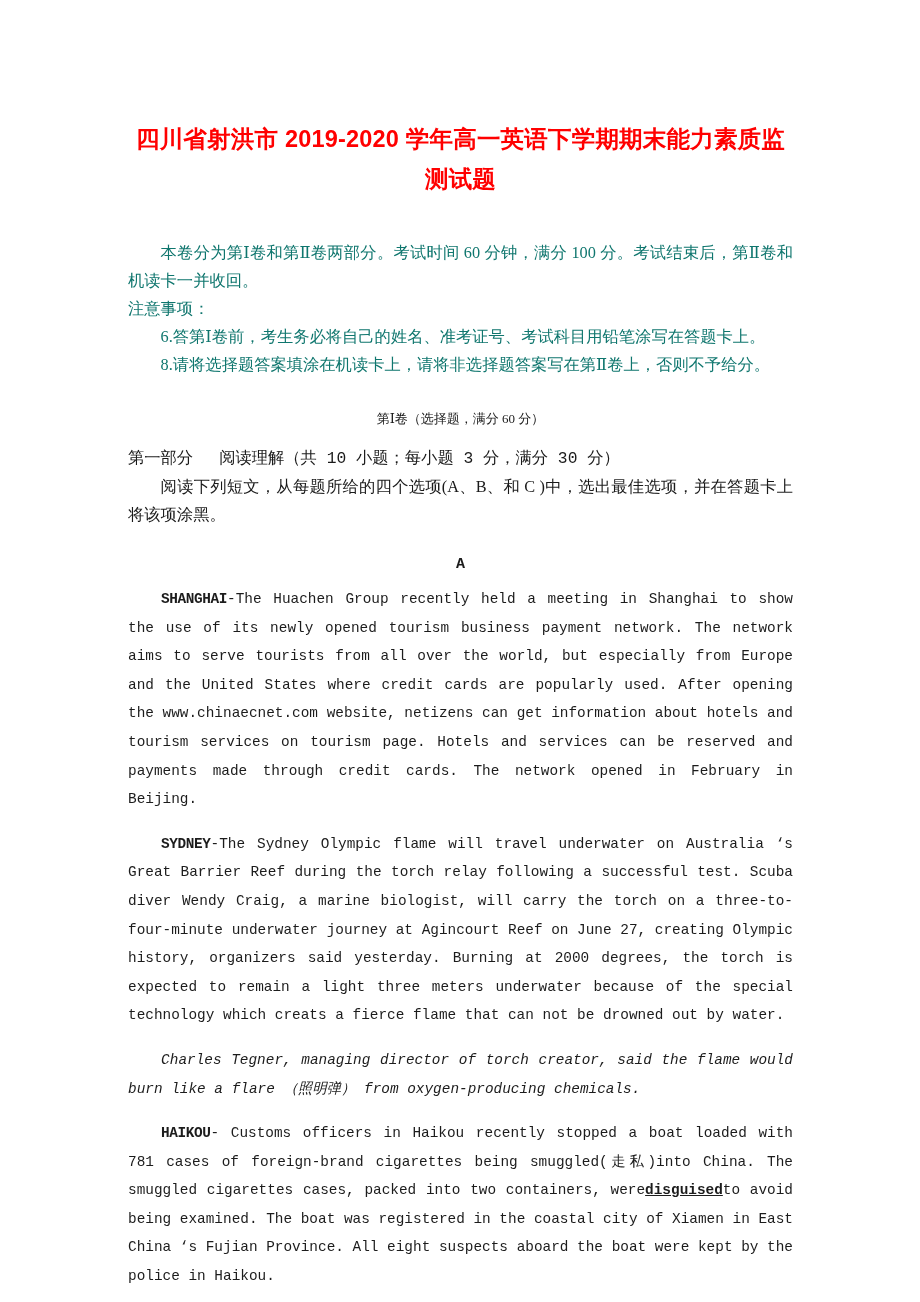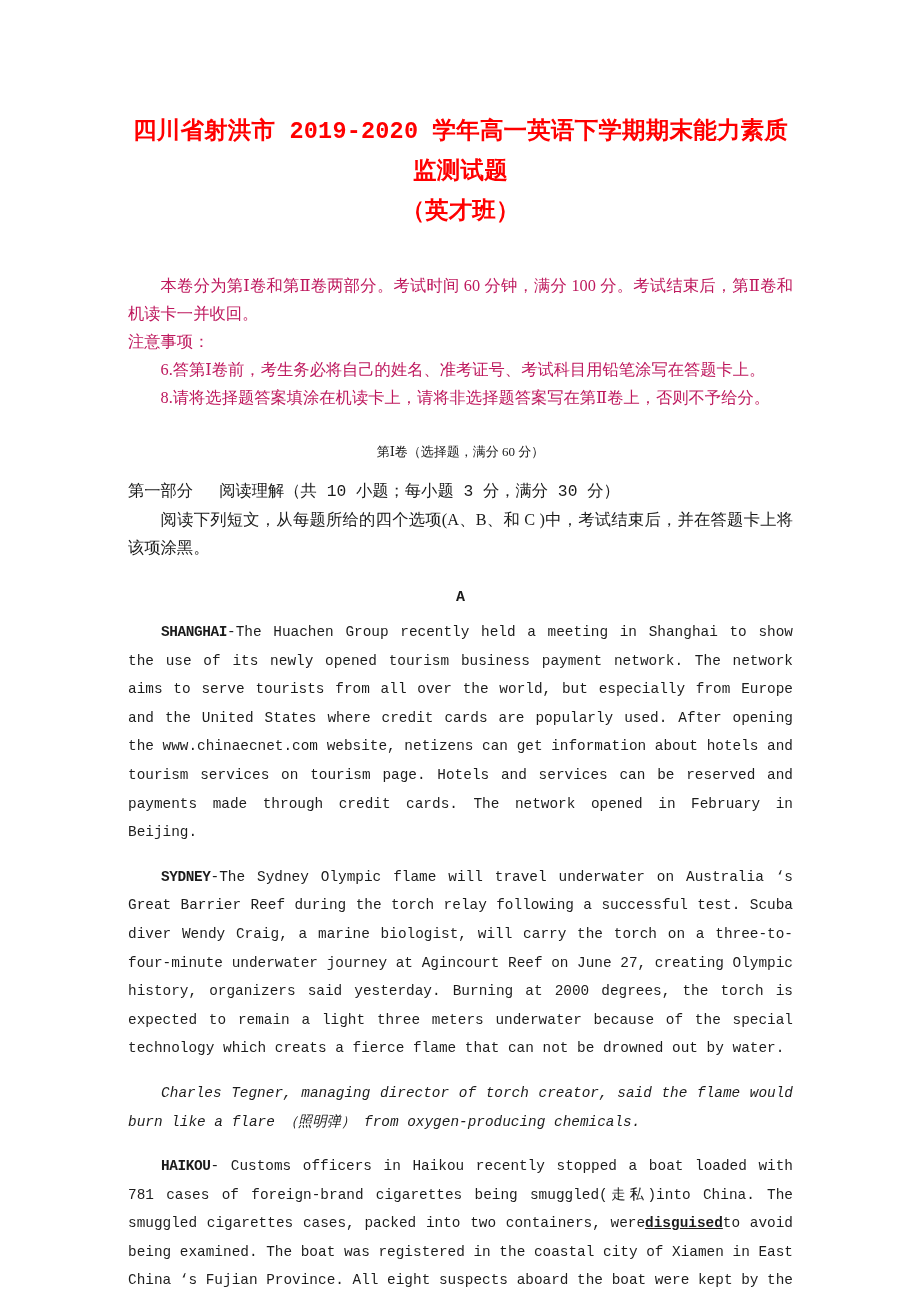--- a/index.html
+++ b/index.html
@@ -27,40 +27,40 @@
   .content {
     position: absolute;
     left: 128px;
     top: 0;
     width: 665px;
   }
 
   
   .doc-title {
     color: #ff0000;
-    font-family: Liberation Mono, monospace;
+    font-family: Liberation Sans, sans-serif;
     font-weight: bold;
     font-size: 23.5px;
     line-height: 40px;
     text-align: center;
     letter-spacing: 0.2px;
-    margin: 0;
+    margin: 7px;
     padding-top: 112px;
   }
   .doc-title .title-line2 {
     display: block;
   }
 
   
   .cn-block {
     margin-top: 40px;
     font-family: "Liberation Serif", "DejaVu Serif", serif;
     font-size: 16.3px;
     line-height: 28px;
-    color: #be185d;
+    color: #0f766e;
     text-align: justify;
     text-justify: inter-ideograph;
   }
   .cn-p {
     margin: 0;
     text-indent: 2em;
     text-align: justify;
   }
   .cn-p.flush {
     text-indent: 0;
@@ -129,35 +129,34 @@
   }
 </style>
 </head>
 <body>
 
 <div class="page">
   <div class="content">
 
     <h1 class="doc-title" style="color: rgb(255, 0, 0);">
       <span>四川省射洪市 2019-2020 学年高一英语下学期期末能力素质监测试题</span>
-      <span class="title-line2">（英才班）</span>
     </h1>
 
     <div class="cn-block">
       <p class="cn-p">本卷分为第Ⅰ卷和第Ⅱ卷两部分。考试时间 60 分钟，满分 100 分。考试结束后，第Ⅱ卷和机读卡一并收回。</p>
       <p class="cn-p flush">注意事项：</p>
       <p class="cn-p indent1">6.答第Ⅰ卷前，考生务必将自己的姓名、准考证号、考试科目用铅笔涂写在答题卡上。</p>
       <p class="cn-p indent1">8.请将选择题答案填涂在机读卡上，请将非选择题答案写在第Ⅱ卷上，否则不予给分。</p>
     </div>
 
     <p class="sec-center">第Ⅰ卷（选择题，满分 60 分）</p>
 
     <p class="sec-left"><span>第一部分</span><span class="sec-gap"></span><span>阅读理解（共 10 小题；每小题 3 分，满分 30 分）</span></p>
 
-    <p class="cn-p" style="font-size:16.3px;line-height:28px;">阅读下列短文，从每题所给的四个选项(A、B、和 C )中，考试结束后，并在答题卡上将该项涂黑。</p>
+    <p class="cn-p" style="font-size:16.3px;line-height:28px;">阅读下列短文，从每题所给的四个选项(A、B、和 C )中，选出最佳选项，并在答题卡上将该项涂黑。</p>
 
     <p class="passage-marker">A</p>
 
     <div class="en-block">
 
 
       <p class="en-p lead"><span class="city">SHANGHAI</span><span>-</span><span>The Huachen Group recently held a meeting in Shanghai to show the use of its newly opened tourism business payment network. The network aims to serve tourists from all over the world, but especially from Europe and the United States where credit cards are popularly used. After opening the www.chinaecnet.com website, netizens can get information about hotels and tourism services on tourism page. Hotels and services can be reserved and payments made through credit cards. The network opened in February in Beijing.</span></p>
 
       <p class="en-p lead" style="margin-top:16px;"><span class="city">SYDNEY</span><span>-</span><span>The Sydney Olympic flame will travel underwater on Australia ‘s Great Barrier Reef during the torch relay following a successful test. Scuba diver Wendy Craig, a marine biologist, will carry the torch on a three-to-four-minute underwater journey at Agincourt Reef on June 27, creating Olympic history, organizers said yesterday. Burning at 2000 degrees, the torch is expected to remain a light three meters underwater because of the special technology which creats a fierce flame that can not be drowned out by water.</span></p>
 

